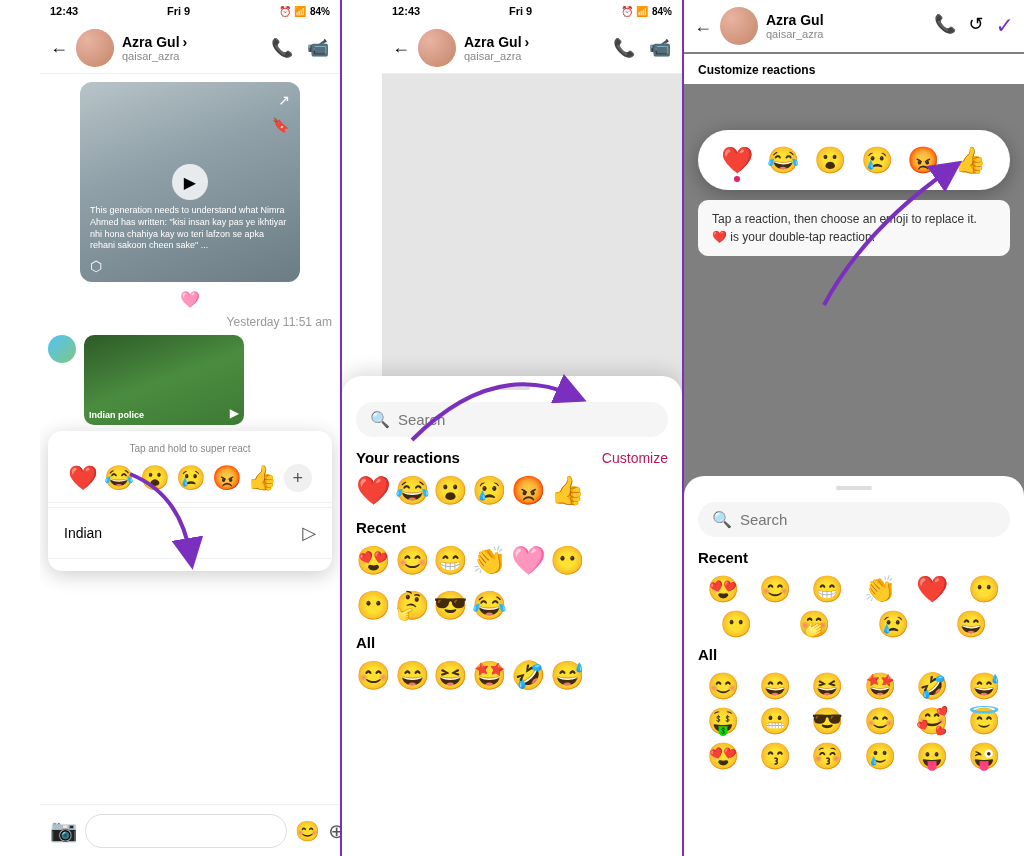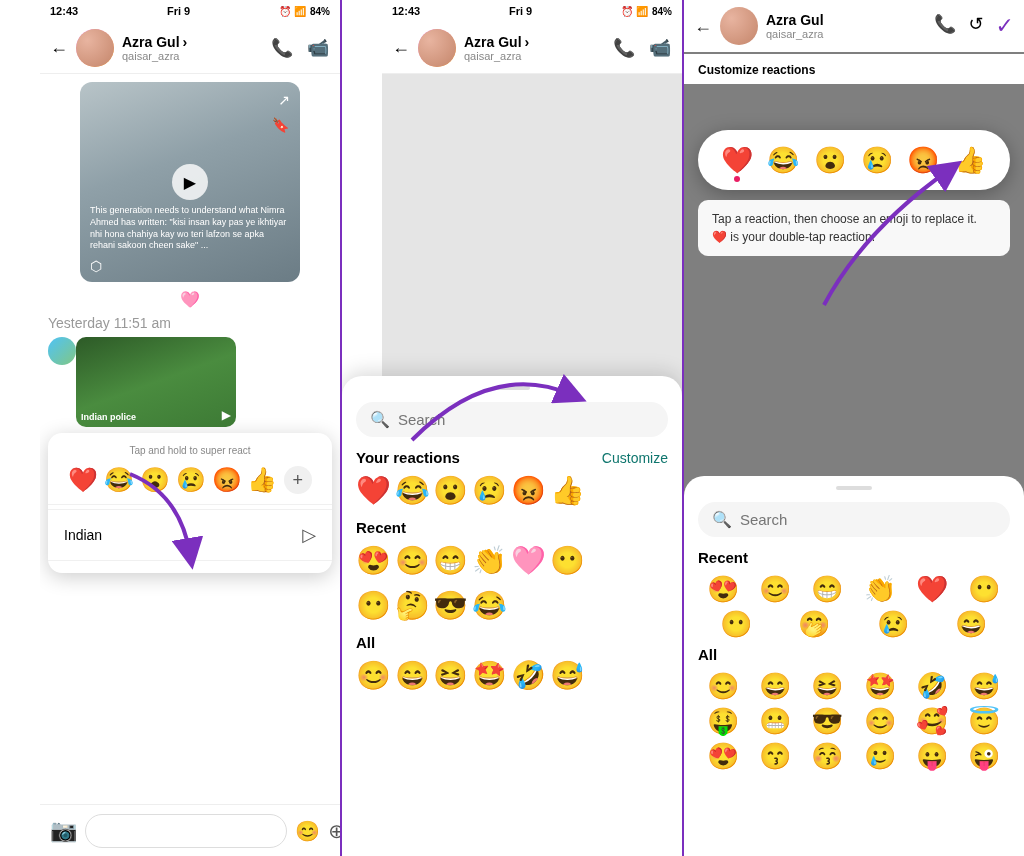--- a/index.html
+++ b/index.html
@@ -146,30 +146,30 @@
       font-size: 14px;
     }
 
     .heart-reaction {
       font-size: 16px;
       text-align: center;
       margin-bottom: 4px;
     }
 
     .timestamp {
-      text-align: left;
-      font-size: 14px;
+      text-align: right;
+      font-size: 12px;
       color: #999;
       margin: 6px 0;
     }
 
     
     .reel-thumb {
       display: flex;
-      gap: 0;
+      gap: 8px;
       margin: 6px 0;
       align-items: flex-start;
     }
     .reel-avatar {
       width: 28px;
       height: 28px;
       border-radius: 50%;
       background: linear-gradient(135deg, #4fc3f7, #81c784);
       flex-shrink: 0;
     }
@@ -300,21 +300,21 @@
       color: #999;
       flex: 1;
     }
     .section-header {
       display: flex;
       justify-content: space-between;
       align-items: center;
       padding: 0 14px 8px 14px;
     }
     .section-title { font-weight: 700; font-size: 15px; text-align: right; }
-    .customize-link { color: #0f766e; font-size: 14px; font-weight: 500; cursor: pointer; }
+    .customize-link { color: #be185d; font-size: 14px; font-weight: 500; cursor: pointer; }
     .emoji-grid {
       display: flex;
       gap: 4px;
       padding: 0 14px 12px 14px;
       flex-wrap: wrap;
     }
     .emoji-item { font-size: 28px; cursor: pointer; }
 
     
     .panel3-overlay {

